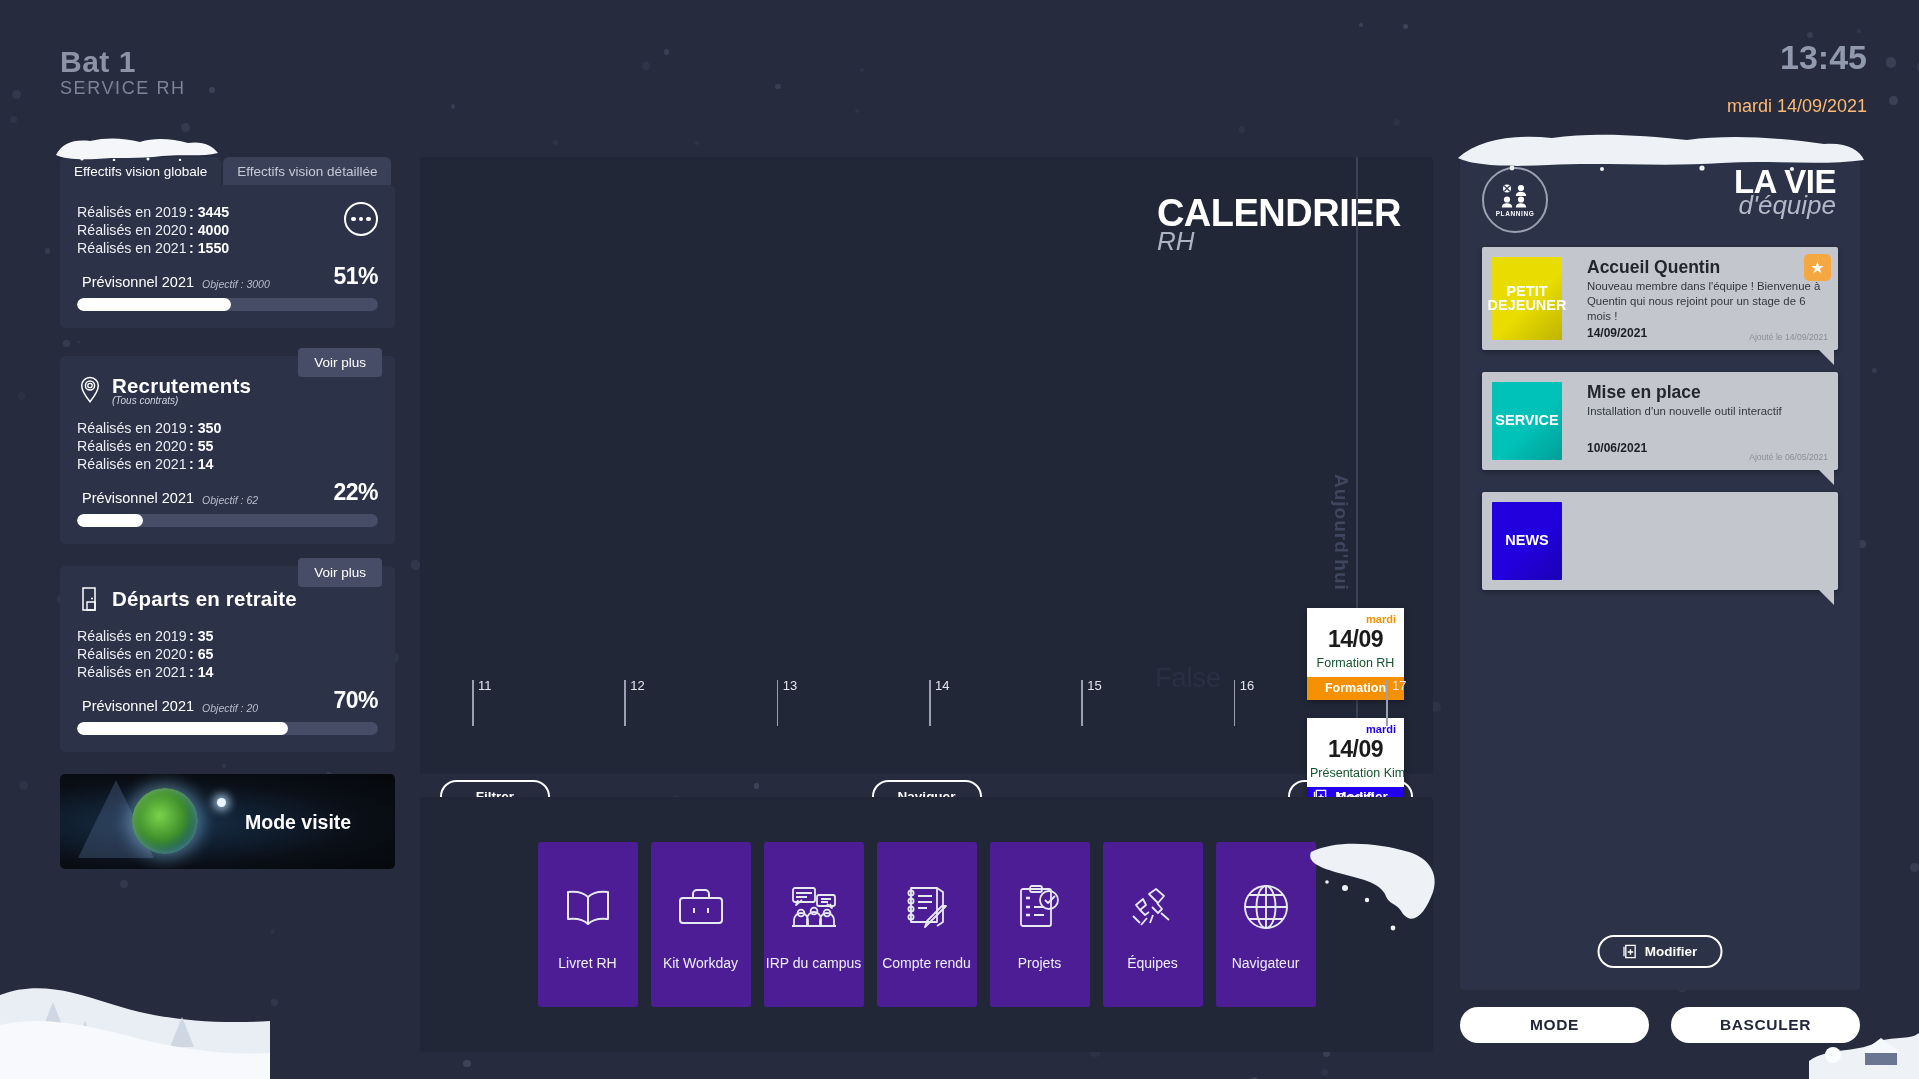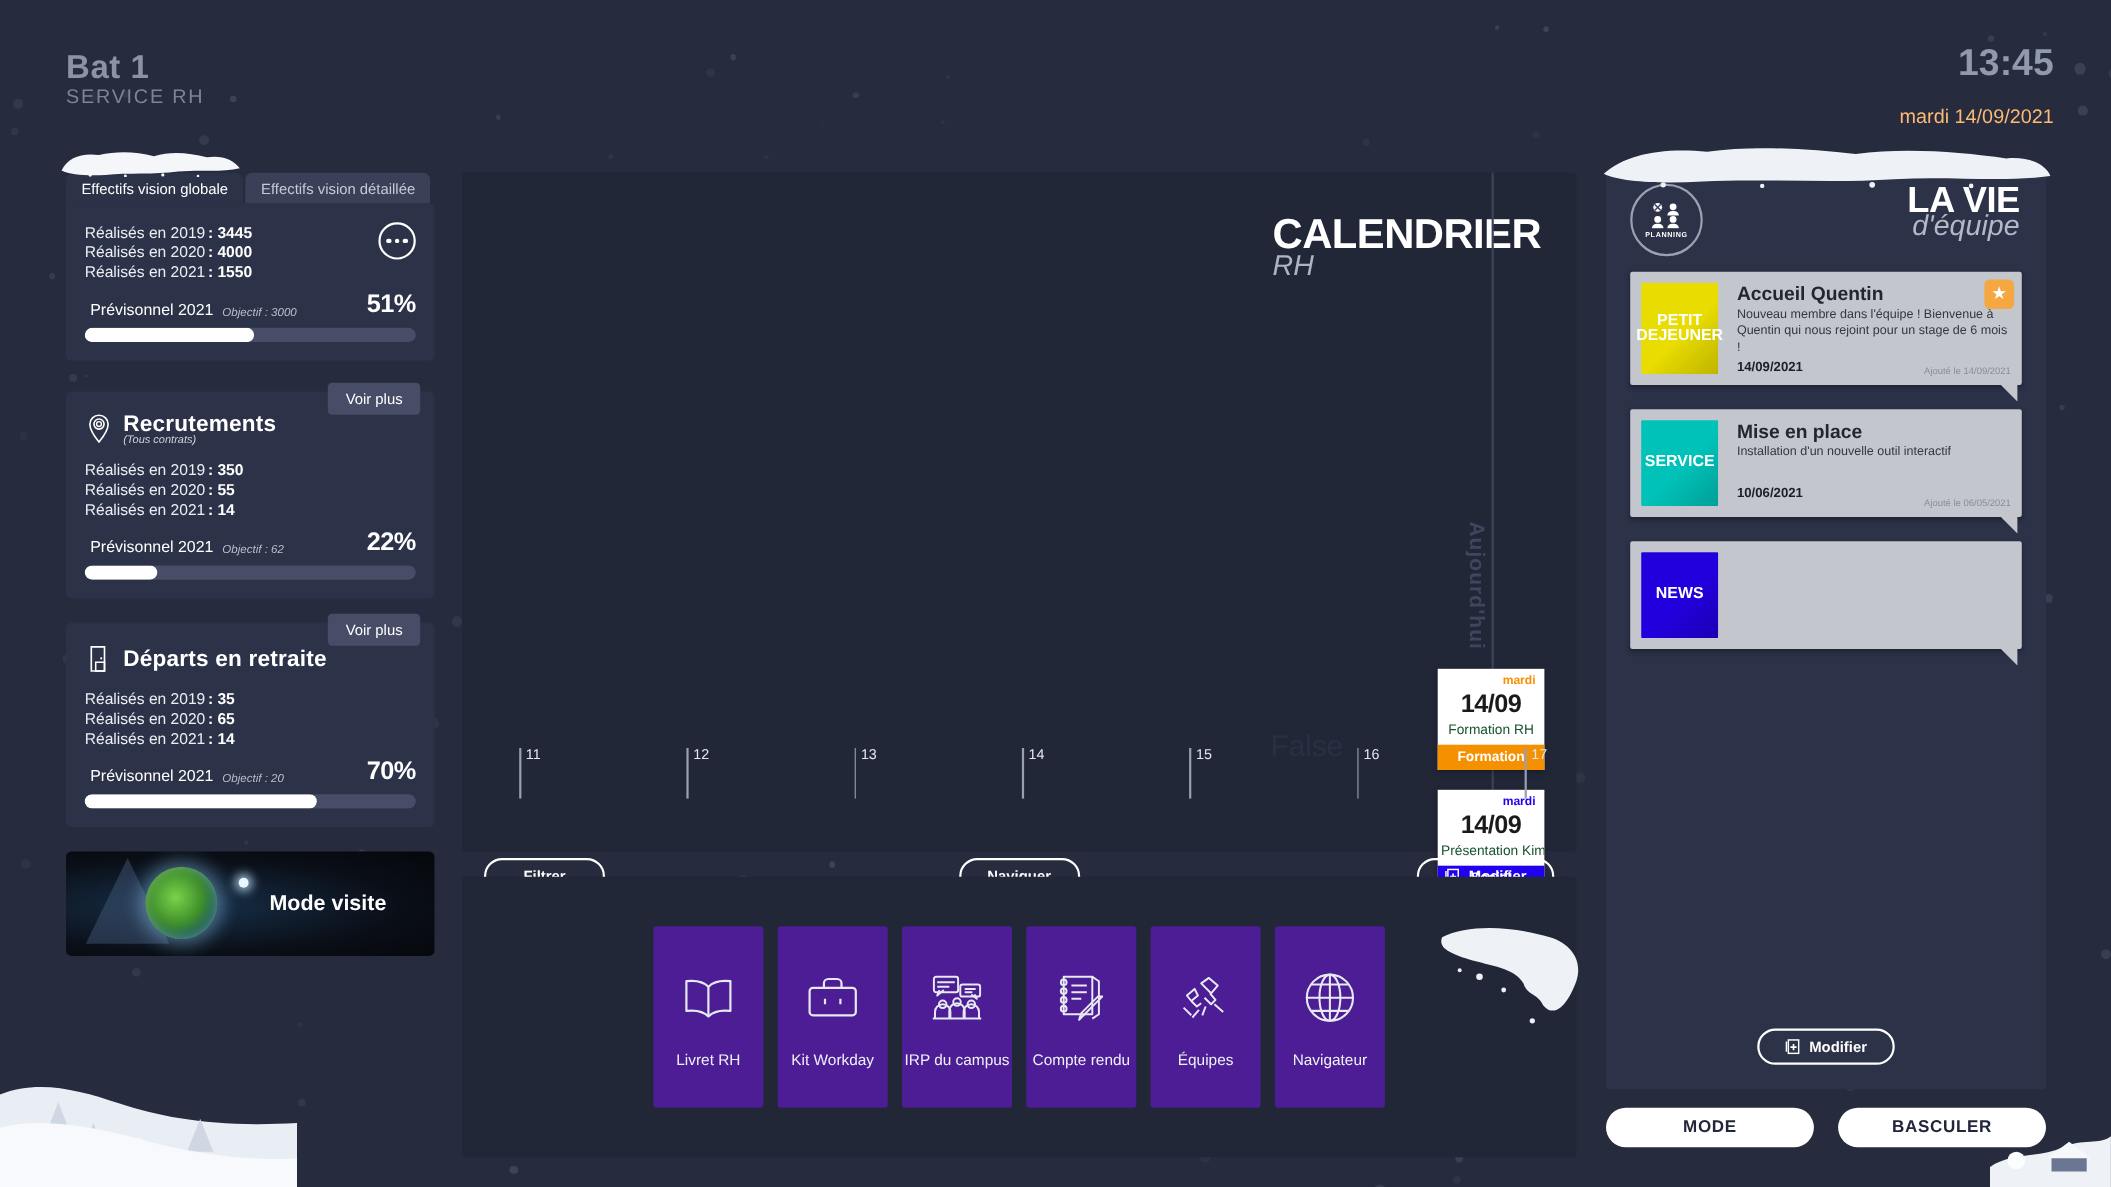--- a/index.html
+++ b/index.html
@@ -171,21 +171,21 @@
   }
   .news::after {
     content:""; position:absolute; right:4px; bottom:-15px;
     border-left:18px solid transparent; border-top:18px solid #c3c6cd;
   }
   .news .thumb {
     width:70px; flex:0 0 70px; border-radius:1px;
     display:flex; align-items:center; justify-content:center; text-align:center;
     color:#fff; font-weight:bold; font-size:14.5px; line-height:1.02; padding:2px;
   }
-  .news .body { flex:1; padding-left:17px; position:relative; }
+  .news .body { flex:1; padding-left:1px; position:relative;margin-left:24px; }
   .news .h { font-size:17.5px; font-weight:bold; color:#24262e; line-height:1.15; }
   .news .d { font-size:11.4px; color:#34373f; line-height:1.3; margin-top:2px; }
   .news .date { font-size:12px; font-weight:bold; color:#1d1f26; margin-top:2px; }
   .news .added { position:absolute; right:0; bottom:-2px; font-size:8.6px; color:#8b8e97; }
   .star {
     position:absolute; right:7px; top:7px; width:27px; height:27px; border-radius:5px;
     background:#f5a841; display:flex; align-items:center; justify-content:center;
     color:#fff; font-size:16px; cursor:pointer; line-height:1;
   }
   .rc-modifier { position:absolute; left:50%; transform:translateX(-50%); bottom:22px; width:125px; }
@@ -620,20 +620,35 @@
             <circle cx="9" cy="33" r="2.6"></circle>
         <path d="M16 12h14M16 18h14M16 24h9"></path>
         <path d="M44 22L28 38l-5 5 2-6 15-15z"></path>
           </g>
         </svg>
     </span>
     <span class="nm">Compte rendu</span>
   </div>
   <div class="app">
     <span class="glyph">
+      <svg width="50" height="46" viewBox="0 0 50 46">
+          <g fill="none" stroke="#e7e9f0" stroke-width="1.8" stroke-linejoin="round">
+        <rect x="6" y="5" width="30" height="37" rx="2"></rect>
+        <rect x="15" y="2" width="12" height="6" rx="2"></rect>
+        <circle cx="34" cy="16" r="9"></circle>
+            <path d="M30 16l3 3 7-7"></path>
+        <path d="M11 14h4M11 23h4M11 31h4" stroke-width="2.4"></path>
+        <path d="M19 23h10M19 31h10"></path>
+          </g>
+        </svg>
+    </span>
+    <span class="nm">Projets</span>
+  </div>
+  <div class="app">
+    <span class="glyph">
       <svg width="52" height="44" viewBox="0 0 52 44">
           <g fill="none" stroke="#e7e9f0" stroke-width="1.8" stroke-linejoin="round">
         <path d="M22 9l7-5 8 7-6 7z"></path>
             <path d="M30 18l5 6-4 4-6-6"></path>
         <path d="M16 14l-7 6 4 5 6-5z"></path>
             <path d="M13 25l5 5 4-3"></path>
         <path d="M6 31l7 7M34 28l8 7M20 33l-6 7M26 30l-3 8"></path>
           </g>
         </svg>
     </span>

